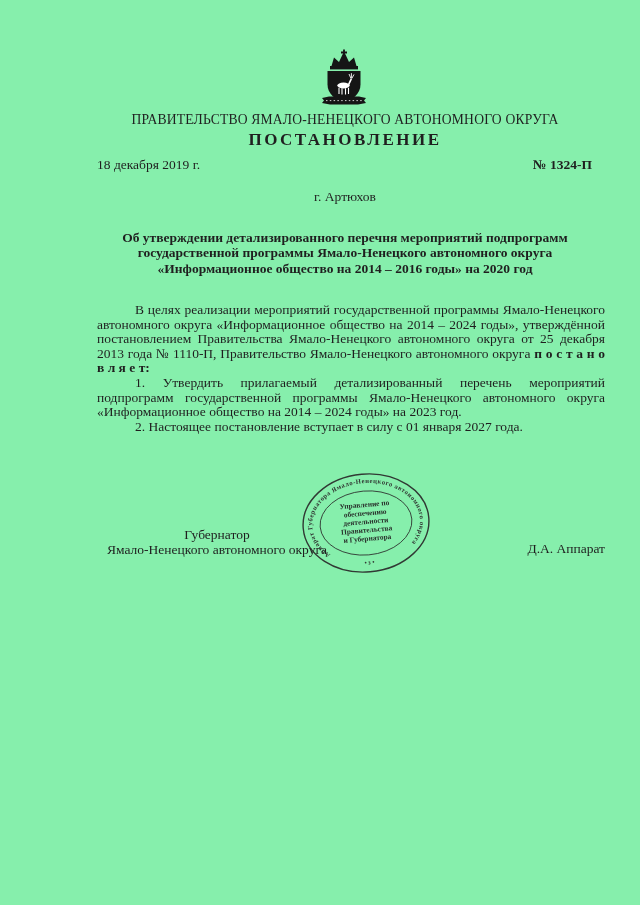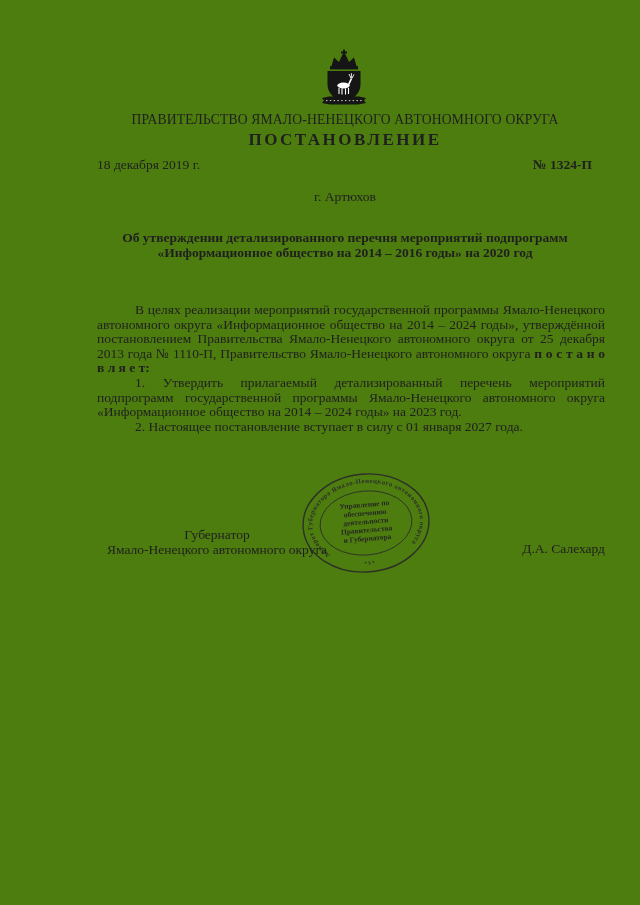--- a/index.html
+++ b/index.html
@@ -1,18 +1,18 @@
 <!DOCTYPE html>
 <html><head>
 <meta charset="utf-8">
 <style>
   html,body { margin:0; padding:0; background:#888; }
   .page {
     position:relative; width:640px; height:905px; margin:0 auto;
-    background:#4d7c0f; overflow:hidden;
+    background:#86efac; overflow:hidden;
     font-family:"Liberation Serif", serif; color:#1f1f1f;
   }
   .emblem { position:absolute; left:318px; top:49px; width:52px; height:58px; }
   .center-band { position:absolute; left:50px; width:590px; text-align:center; }
   .authority { top:112px; font-size:13.6px; letter-spacing:0.2px; }
   .doctype  { top:130px; font-size:17px; font-weight:bold; letter-spacing:2.5px; }
   .meta-row {
     position:absolute; left:97px; top:157px; width:508px;
     display:flex; justify-content:space-between; font-size:13.5px;gap:16px;
   }
@@ -61,35 +61,36 @@
 
   <div class="meta-row">
     <span class="doc-date">18 декабря 2019 г.</span>
     <span class="doc-number">№ 1324-П</span>
   </div>
 
   <div class="center-band place">г. Артюхов</div>
 
   <div class="center-band title">
     <div>Об утверждении детализированного перечня мероприятий подпрограмм</div>
+    <div>государственной программы Ямало-Ненецкого автономного округа</div>
     <div>«Информационное общество на 2014 – 2016 годы» на 2020 год</div>
   </div>
 
   <div class="bodytext">
     <p><span>В целях реализации мероприятий государственной программы Ямало-Ненецкого автономного округа «Информационное общество на 2014 – 2024 годы», утверждённой постановлением Правительства Ямало-Ненецкого автономного округа от 25 декабря 2013 года № 1110-П, Правительство Ямало-Ненецкого автономного округа</span> <span class="resolves">п о с т а н о в л я е т:</span></p>
     <p>1. Утвердить прилагаемый детализированный перечень мероприятий подпрограмм государственной программы Ямало-Ненецкого автономного округа «Информационное общество на 2014 – 2024 годы» на 2023 год.</p>
     <p>2. Настоящее постановление вступает в силу с 01 января 2027 года.</p>
   </div>
 
   <div class="signature">
     <div class="sig-left">
       <div>Губернатор</div>
       <div>Ямало-Ненецкого автономного округа</div>
     </div>
-    <div class="sig-name">Д.А. Салехард</div>
+    <div class="sig-name">Д.А. Аппарат</div>
   </div>
 
   <svg class="stamp" viewBox="0 0 134 108" aria-hidden="true">
     <defs>
       <path id="ringPath" d="M28.8,82.3 A54,40 0 1 1 105.2,82.3" fill="none"></path>
     </defs>
     <ellipse cx="67" cy="54" rx="63" ry="49" fill="none" stroke="#2a2a2a" stroke-width="1.4"></ellipse>
     <ellipse cx="67" cy="54" rx="46" ry="32" fill="none" stroke="#2a2a2a" stroke-width="0.9"></ellipse>
     <text font-size="6.6" font-weight="bold" fill="#2a2a2a" letter-spacing="0.5">
       <textPath href="#ringPath" startOffset="0">Аппарат Губернатора Ямало-Ненецкого автономного округа</textPath>

